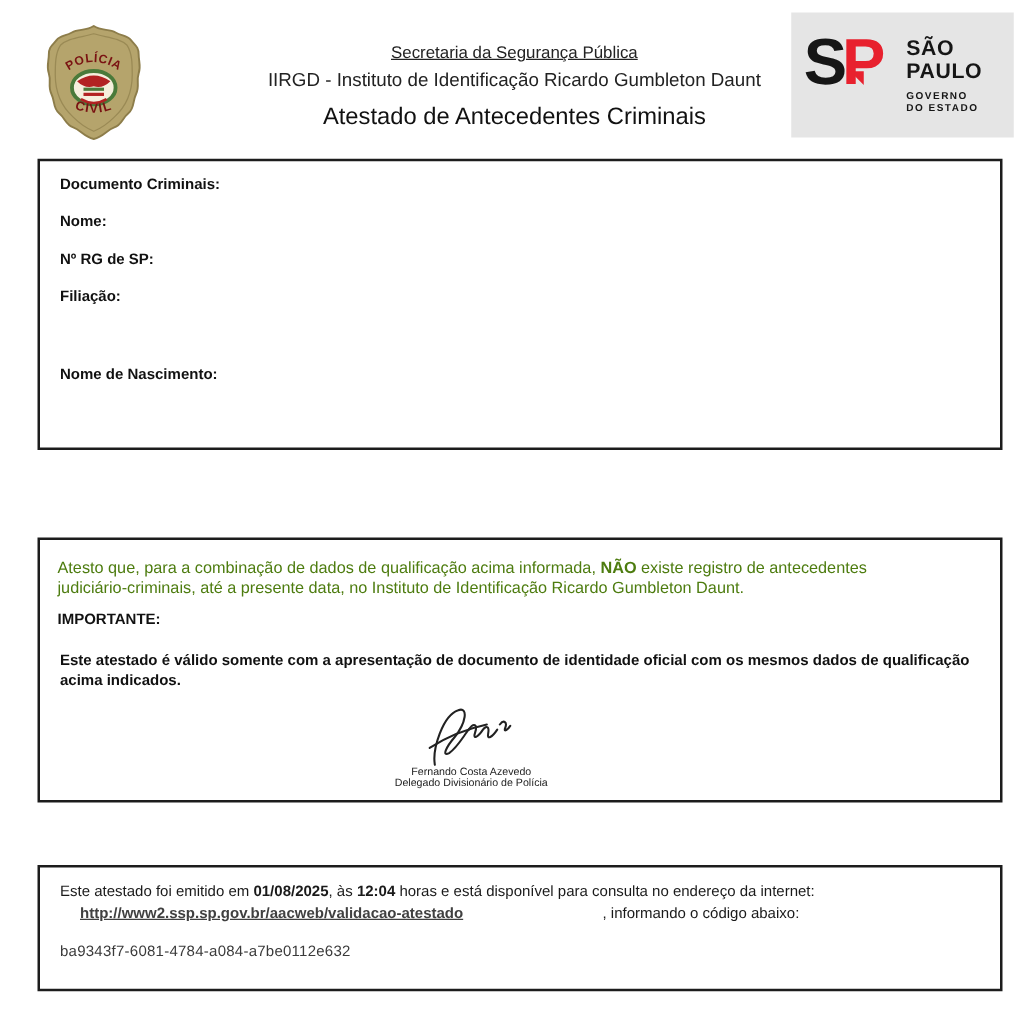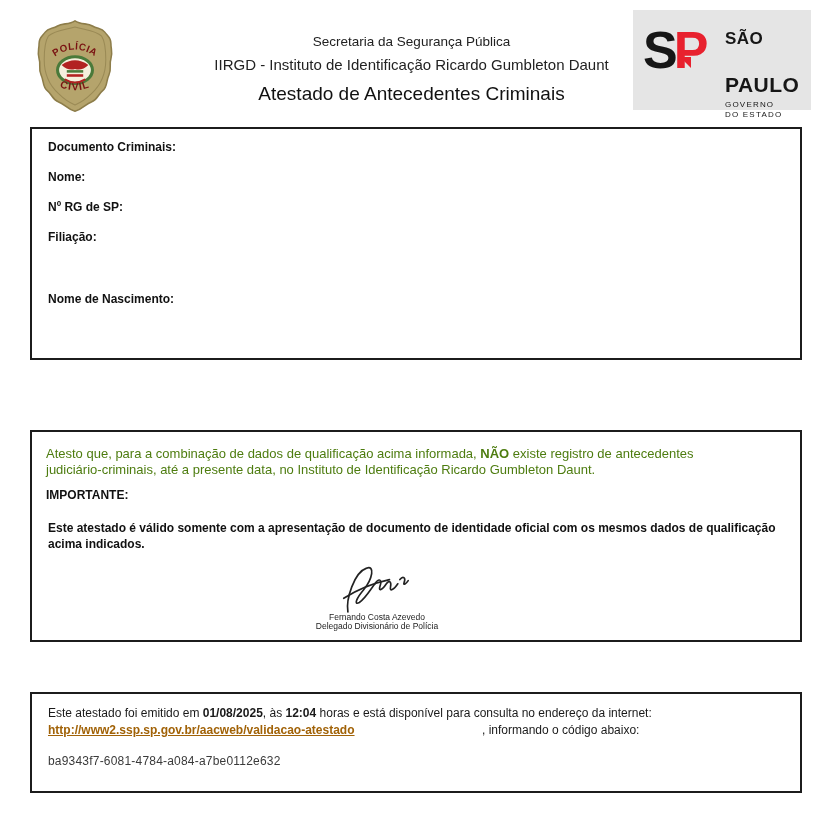--- a/index.html
+++ b/index.html
@@ -13,21 +13,21 @@
     background: #ffffff;
     overflow: hidden;
   }
 
   
   .header-center {
     position: absolute;
     left: 0; top: 0; width: 823px;
     text-align: center;
   }
-  .secretariat { position: absolute; top: 34px; left: 0; width: 823px; font-size: 13.5px; color: #222; }
+  .secretariat { position: absolute; top: 34px; left: 0; width: 823px; font-size: 13.5px; color: #222; text-decoration: underline; }
   .institute   { position: absolute; top: 56px; left: 0; width: 823px; font-size: 15px; color: #222; }
   .doc-title   { position: absolute; top: 83px; left: 0; width: 823px; font-size: 19px; font-weight: normal; color: #111; }
 
   .badge-wrap { position: absolute; left: 36px; top: 18px; width: 78px; height: 96px; }
 
   .gov-box {
     position: absolute; left: 633px; top: 10px; width: 178px; height: 100px;
     background: #e5e5e5;
   }
   .sp-letters {
@@ -37,22 +37,22 @@
   .sp-s { color: #161616; }
   .sp-p { color: #e8212e; }
   .sp-tail {
     position: absolute; left: 47px; top: 47px;
     width: 0; height: 0;
     border-top: 11px solid #e8212e;
     border-left: 11px solid transparent;
   }
   .gov-text { position: absolute; left: 92px; top: 20px; color: #161616; }
   .gov-state1 { font-size: 17px; font-weight: bold; line-height: 17px; letter-spacing: .5px; }
-  .gov-state2 { font-size: 21px; font-weight: bold; line-height: 20px; letter-spacing: .5px; margin-top: 28px; }
-  .gov-sub { font-size: 8px; font-weight: normal; letter-spacing: 1.2px; line-height: 9px; margin-top: 5px; }
+  .gov-state2 { font-size: 17px; font-weight: bold; line-height: 20px; letter-spacing: .5px; }
+  .gov-sub { font-size: 8px; font-weight: bold; letter-spacing: 1.2px; line-height: 9px; margin-top: 5px; }
 
   
   .doc-box {
     position: absolute;
     left: 30px; width: 772px;
     border: 2px solid #1c1c1c;
     background: #ffffff;
   }
   #box-identification { top: 127px; height: 233px; }
   #box-attestation    { top: 430px; height: 212px; }
@@ -86,21 +86,21 @@
   .signer-name  { font-size: 8.5px; line-height: 9px; color: #222; margin-top: -3px; }
   .signer-title { font-size: 8.5px; line-height: 9px; color: #222; }
 
   .emit-line {
     position: absolute; left: 16px; top: 12px; width: 740px;
     font-size: 12px; color: #1a1a1a; white-space: nowrap;
   }
   .emit-line b { font-weight: bold; }
   .url-line { position: absolute; left: 16px; top: 29px; width: 740px; font-size: 12px; white-space: nowrap; }
   .validation-url {
-    font-weight: bold; text-decoration: underline; color: #a16207; cursor: pointer;
+    font-weight: bold; text-decoration: underline; color: #404040; cursor: pointer; margin-left: 16px;
   }
   .informing { position: absolute; left: 434px; top: 0; font-size: 12px; color: #1a1a1a; }
   .validation-code {
     position: absolute; left: 16px; top: 60px;
     font-size: 12px; color: #3a3a3a; letter-spacing: .2px;
   }
 </style>
 </head>
 <body>
 

